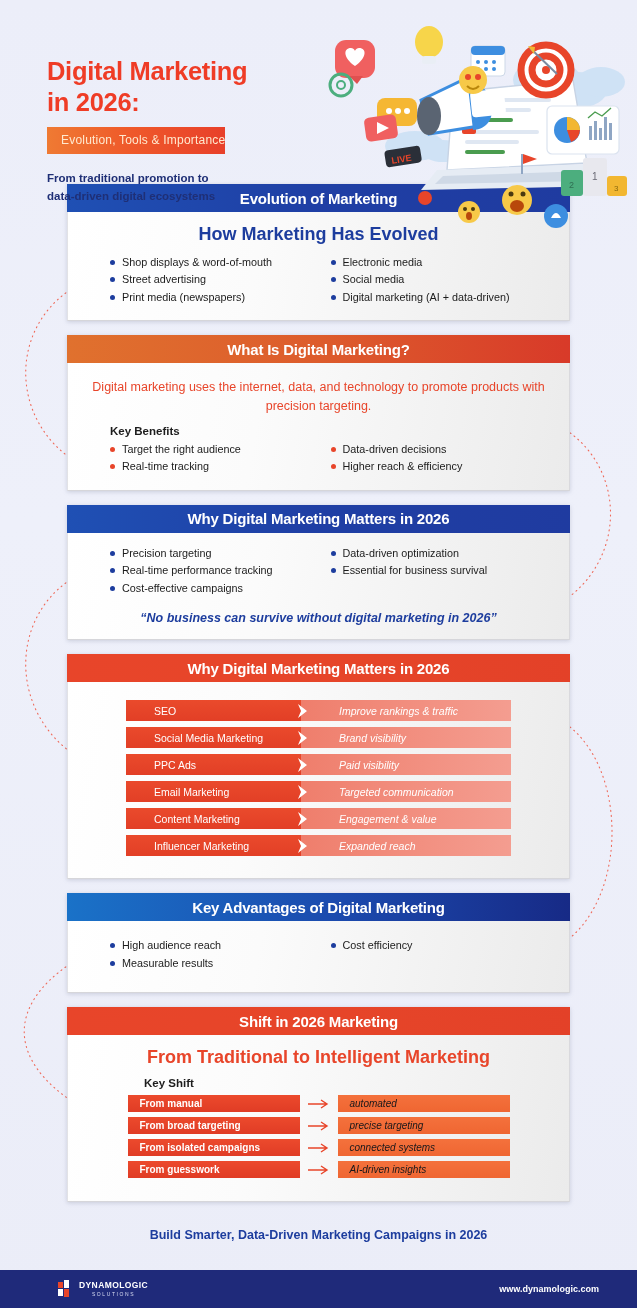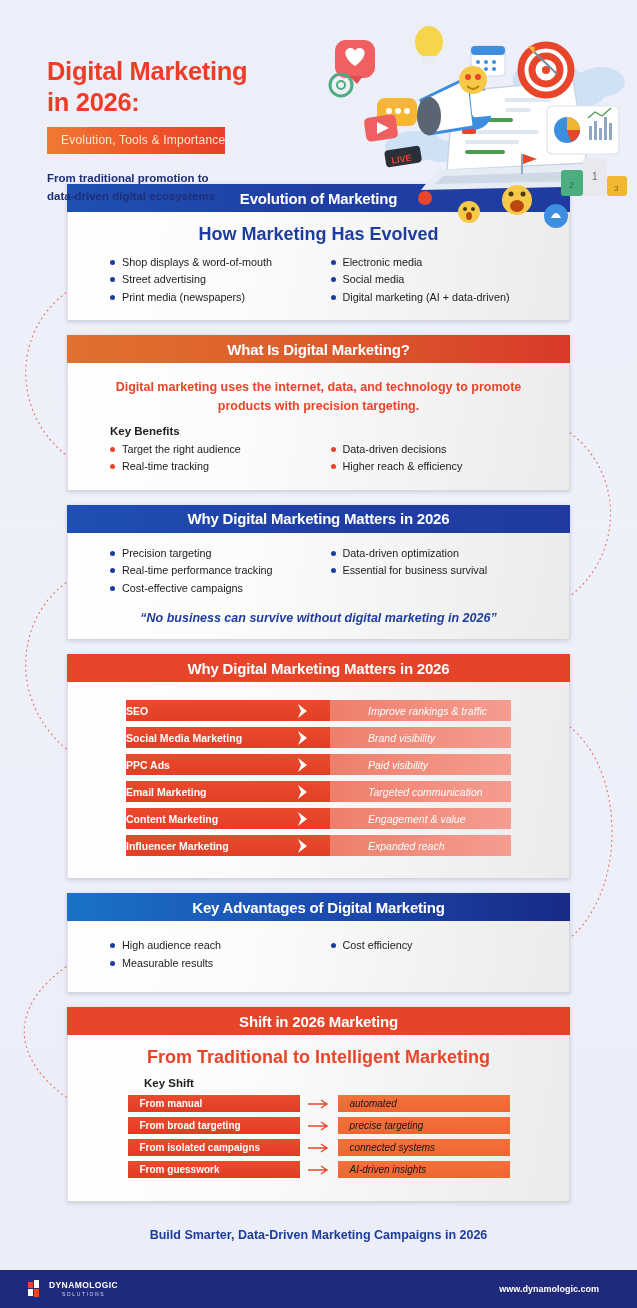--- a/index.html
+++ b/index.html
@@ -94,21 +94,21 @@
   .card-subtitle {
     text-align: center;
     font-size: 18px;
     font-weight: bold;
     color: #1d3d9e;
     margin-bottom: 9px;
   }
   .card-statement {
     text-align: center;
     font-size: 12.5px;
-    font-weight: bold;
+    font-weight: normal;
     line-height: 1.45;
     color: #e8452a;
     margin: 3px 6px 10px 6px;
   }
   .card-quote {
     text-align: center;
     font-size: 12.5px;
     font-weight: bold;
     font-style: italic;
     color: #1d3d9e;
@@ -147,28 +147,28 @@
   .channels { padding: 6px 0 2px 0; }
   .chan-row {
     position: relative;
     display: flex;
     align-items: stretch;
     width: 385px;
     height: 21px;
     margin: 0 auto 6px auto;
   }
   .chan-left {
-    width: 204px;
+    width: 175px;
     background: linear-gradient(180deg, #ea4a2c 0%, #e23f26 100%);
     display: flex;
     align-items: center;
-    padding-left: 0;
+    padding-left: 28px;
     color: #fff;
     font-size: 10.5px;
-    font-weight: bold;
+    font-weight: normal;
   }
   .chan-right {
     flex: 1;
     background: linear-gradient(90deg, #ef7e6c 0%, #f49d90 100%);
     display: flex;
     align-items: center;
     padding-left: 38px;
     color: #ffffff;
     font-size: 10.5px;
     font-style: italic;
@@ -230,21 +230,21 @@
   }
   .footer {
     position: absolute;
     left: 0; bottom: 0;
     width: 637px;
     height: 38px;
     background: #1f2a7a;
     display: flex;
     align-items: center;
     justify-content: space-between;
-    padding: 0 38px 0 28px;
+    padding: 0 38px 0 58px;
     z-index: 4;
     gap: 24px;
   }
   .brand { display: flex; align-items: center; gap: 5px; }
   .brand-text { line-height: 1; }
   .brand-name {
     color: #ffffff;
     font-size: 8.5px;
     font-weight: bold;
     letter-spacing: 0.4px;

